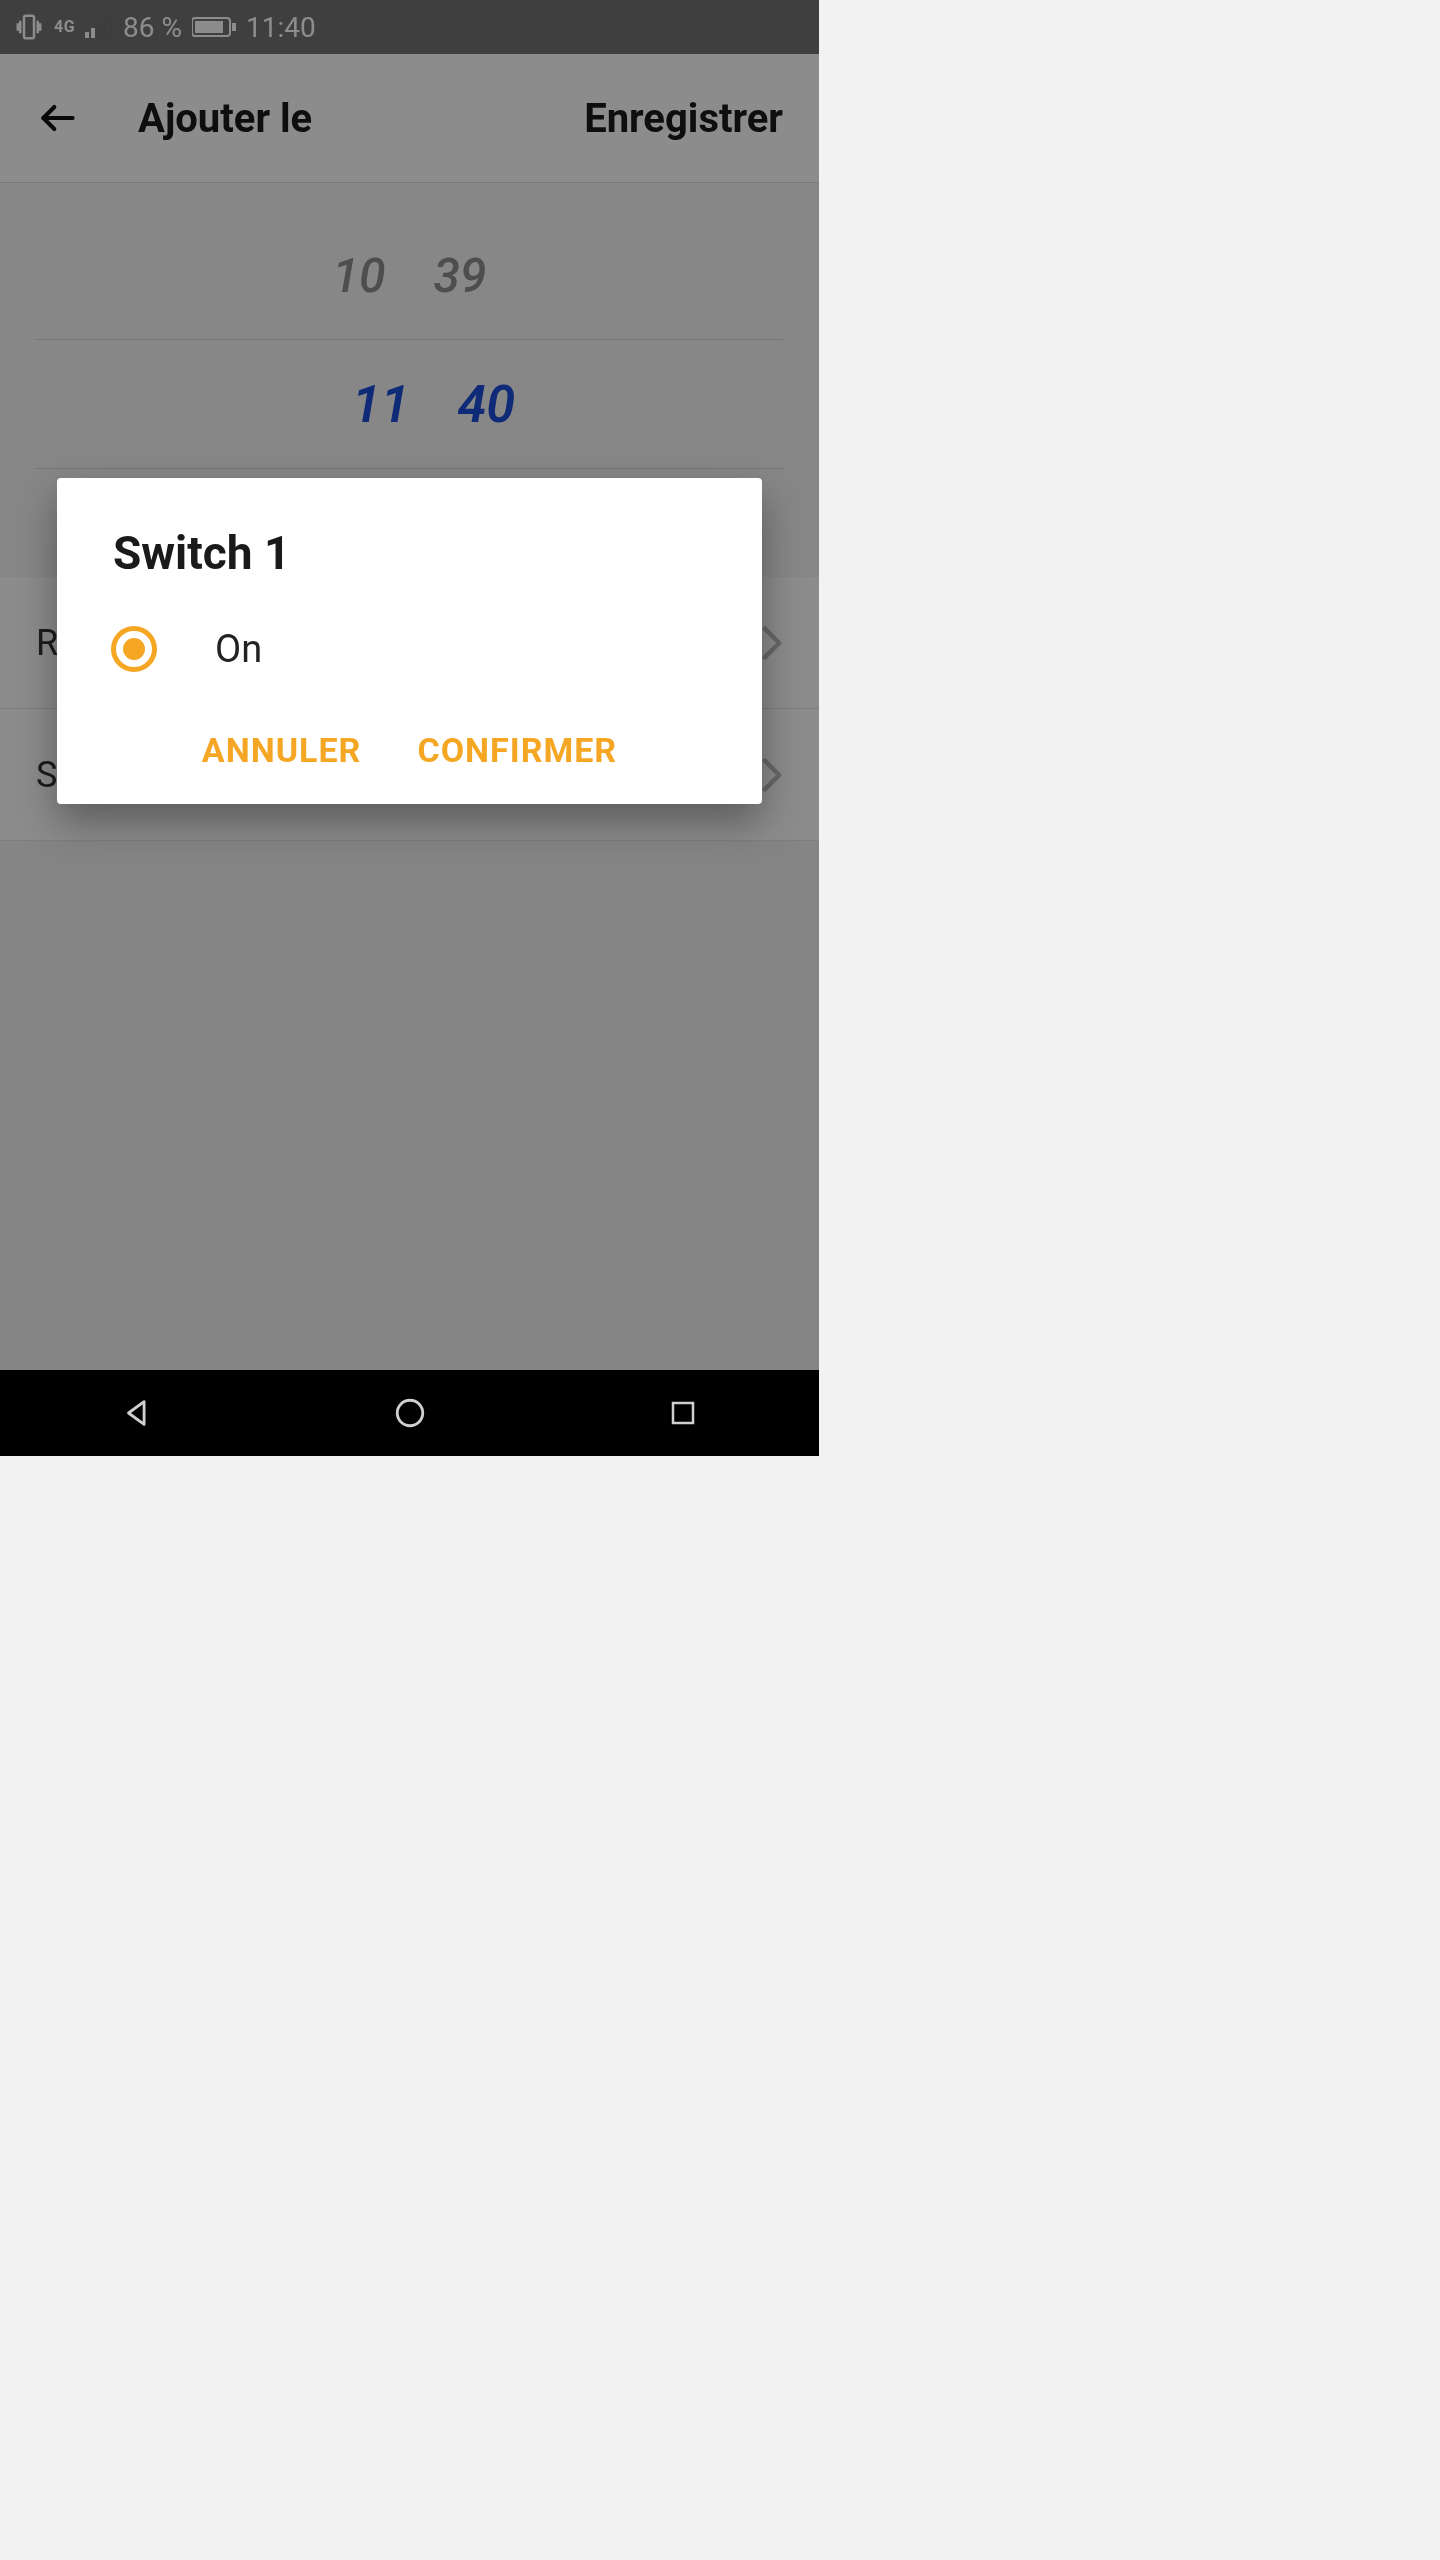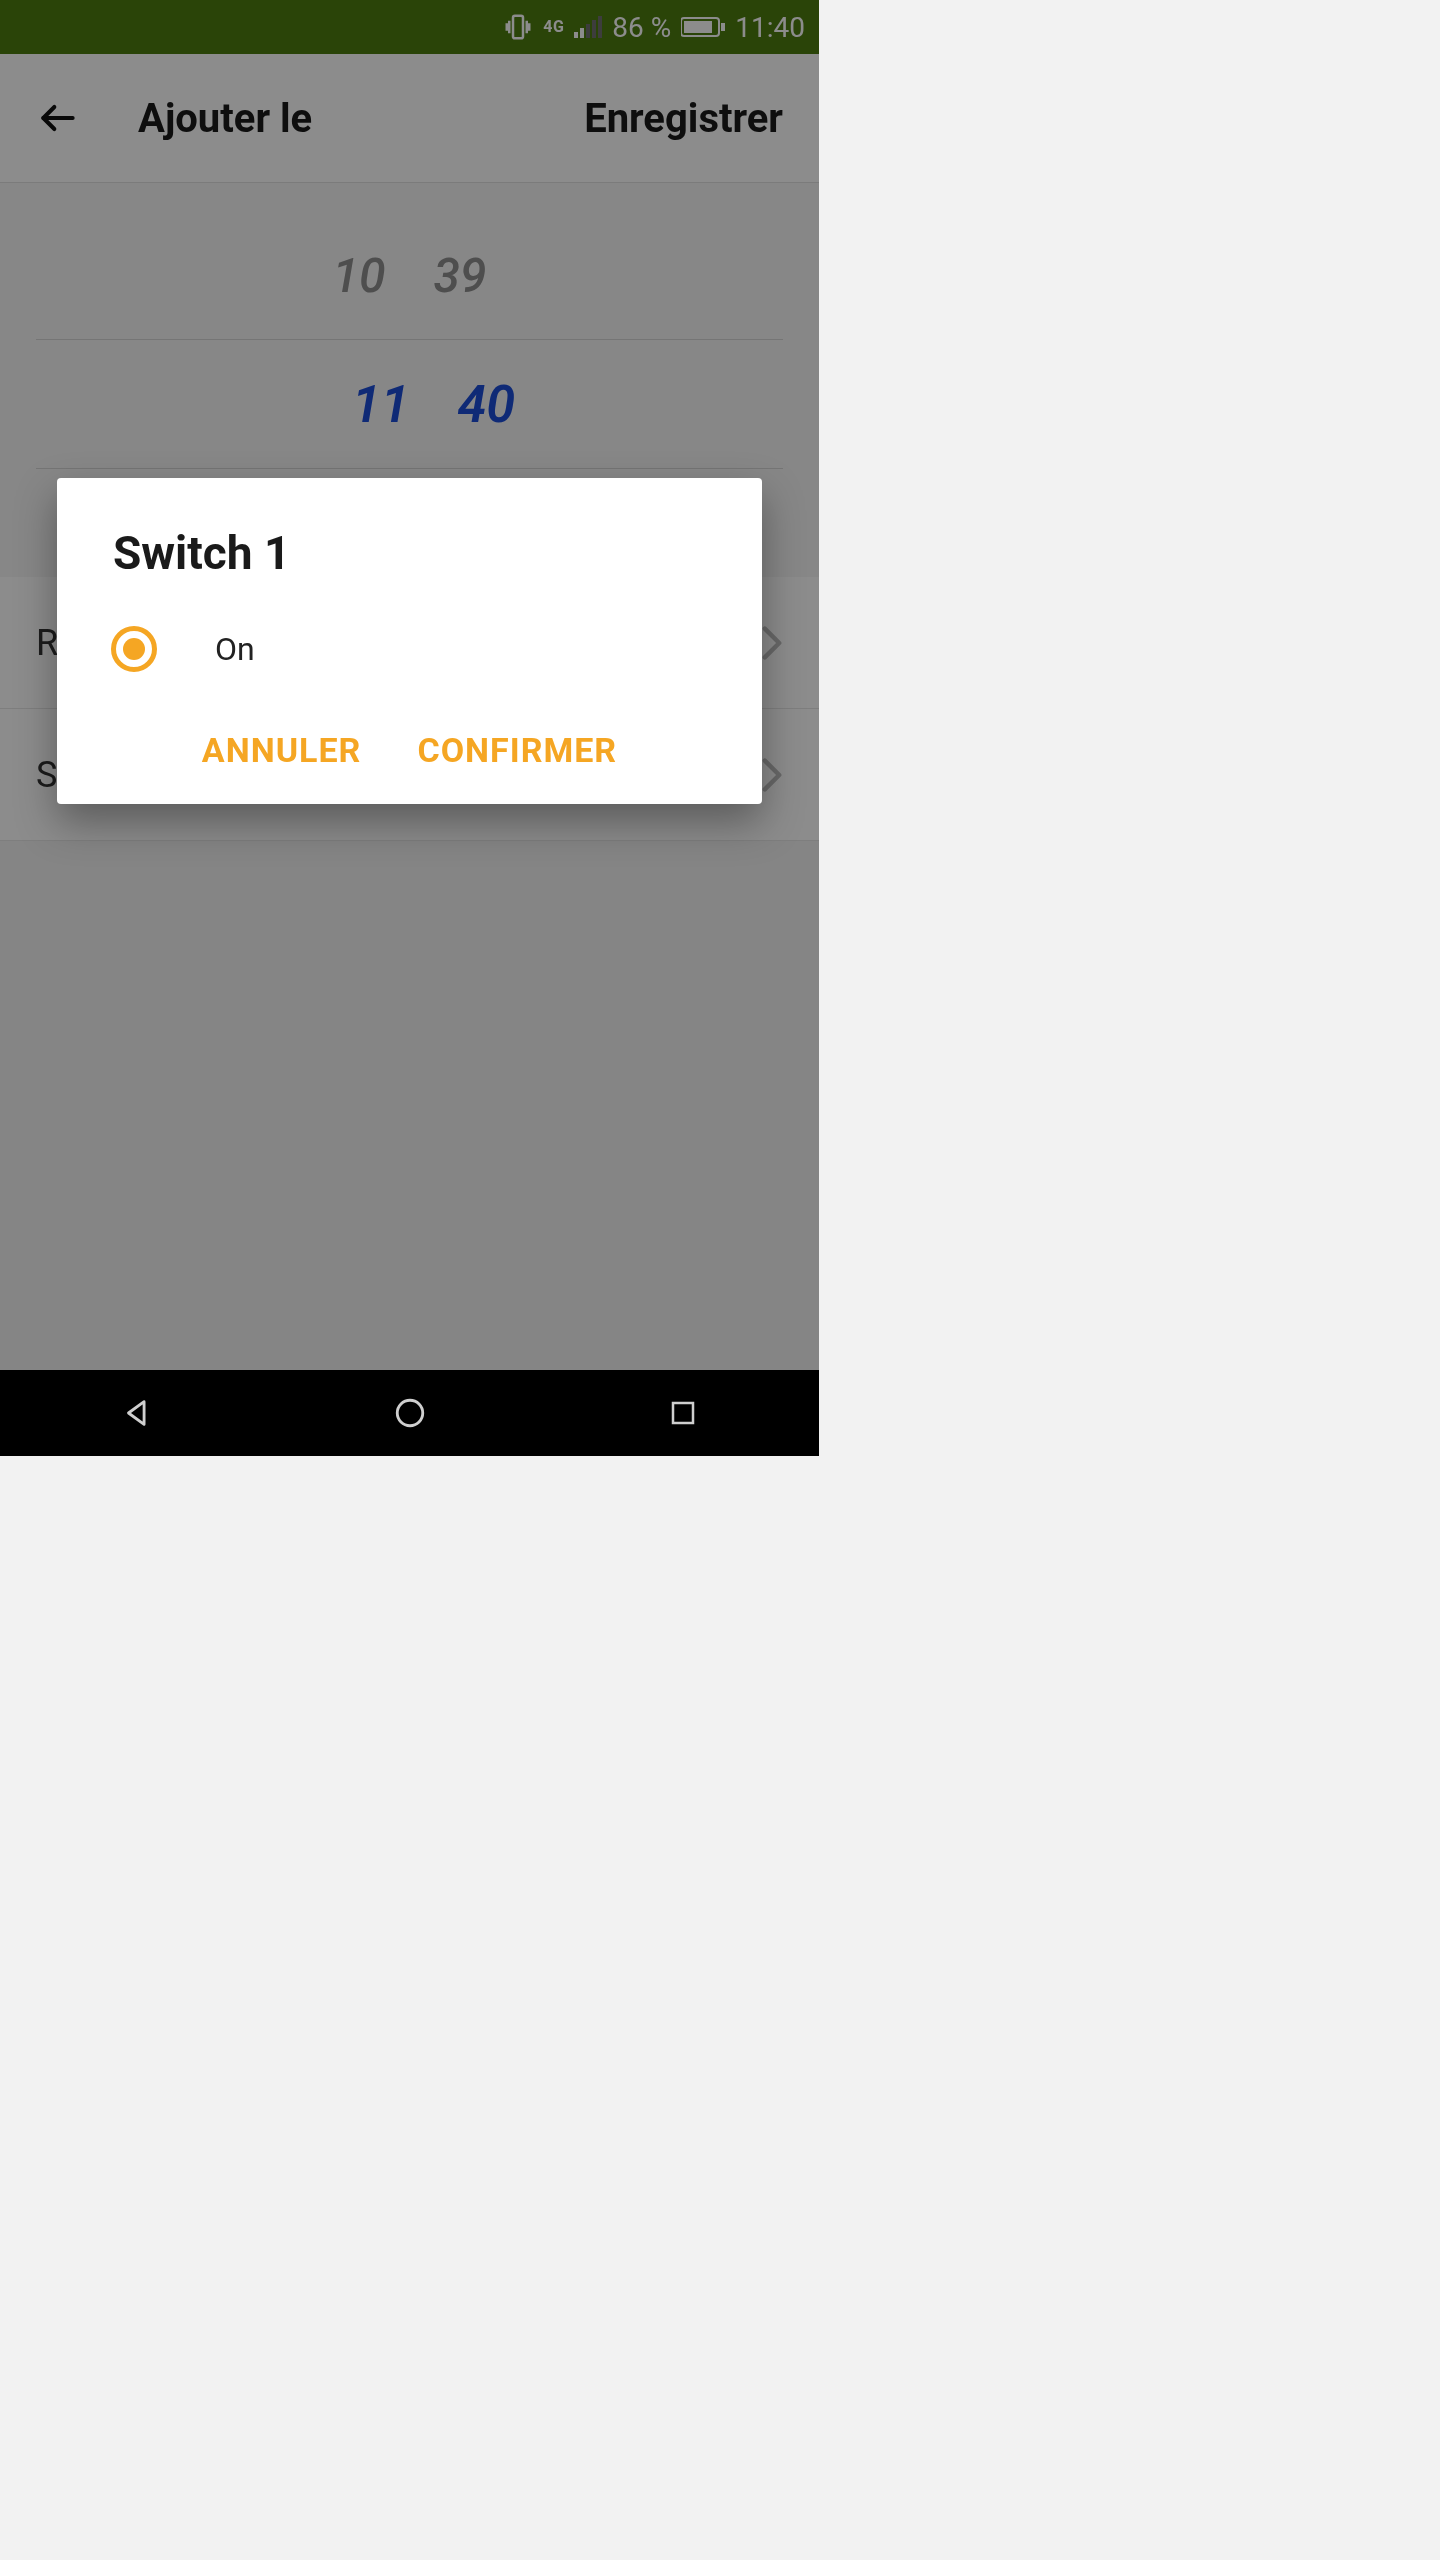--- a/index.html
+++ b/index.html
@@ -1,22 +1,22 @@
 <!DOCTYPE html>
 <html><head>
 <meta charset="utf-8">
 <style>
   * { box-sizing: border-box; margin: 0; padding: 0; }
   html, body { width: 819px; height: 1456px; font-family: Roboto, Arial, sans-serif; overflow: hidden; }
   body { background: #f2f2f2; position: relative; }
 
   
   .status-bar {
-    height: 54px; background: #4d7c0f; color: #fff;
-    display: flex; align-items: center; justify-content: flex-end;
+    height: 54px; background: #737373; color: #fff;
+    display: flex; align-items: center; 
     padding: 0 14px; font-size: 28px; gap: 10px;
   }
   .status-bar .vibrate-icon svg,
   .status-bar .signal svg,
   .status-bar .battery svg { display: block; }
   .status-bar .net4g { font-size: 16px; line-height: 14px; font-weight: 700; letter-spacing: 0.5px; }
 
   
   .app-header {
     height: 128px; background: #fff;
@@ -88,21 +88,21 @@
   .radio-outer {
     width: 46px; height: 46px; border-radius: 50%;
     border: 5px solid #9e9e9e;
     display:flex; align-items:center; justify-content:center;
   }
   .radio-outer.selected { border-color: #f5a623; }
   .radio-inner {
     width: 22px; height: 22px; border-radius: 50%;
     background: #f5a623;
   }
-  .radio-label { font-size: 32px; color: #222; }
+  .radio-label { font-size: 38px; color: #222; }
   .dialog-actions {
     display:flex; justify-content:center; gap: 56px;
     padding: 34px 54px 0 54px;
   }
   .dlg-btn {
     font-size: 34px; font-weight: 700; letter-spacing: 1px;
     color: #f5a623;
   }
 </style>
 </head>

